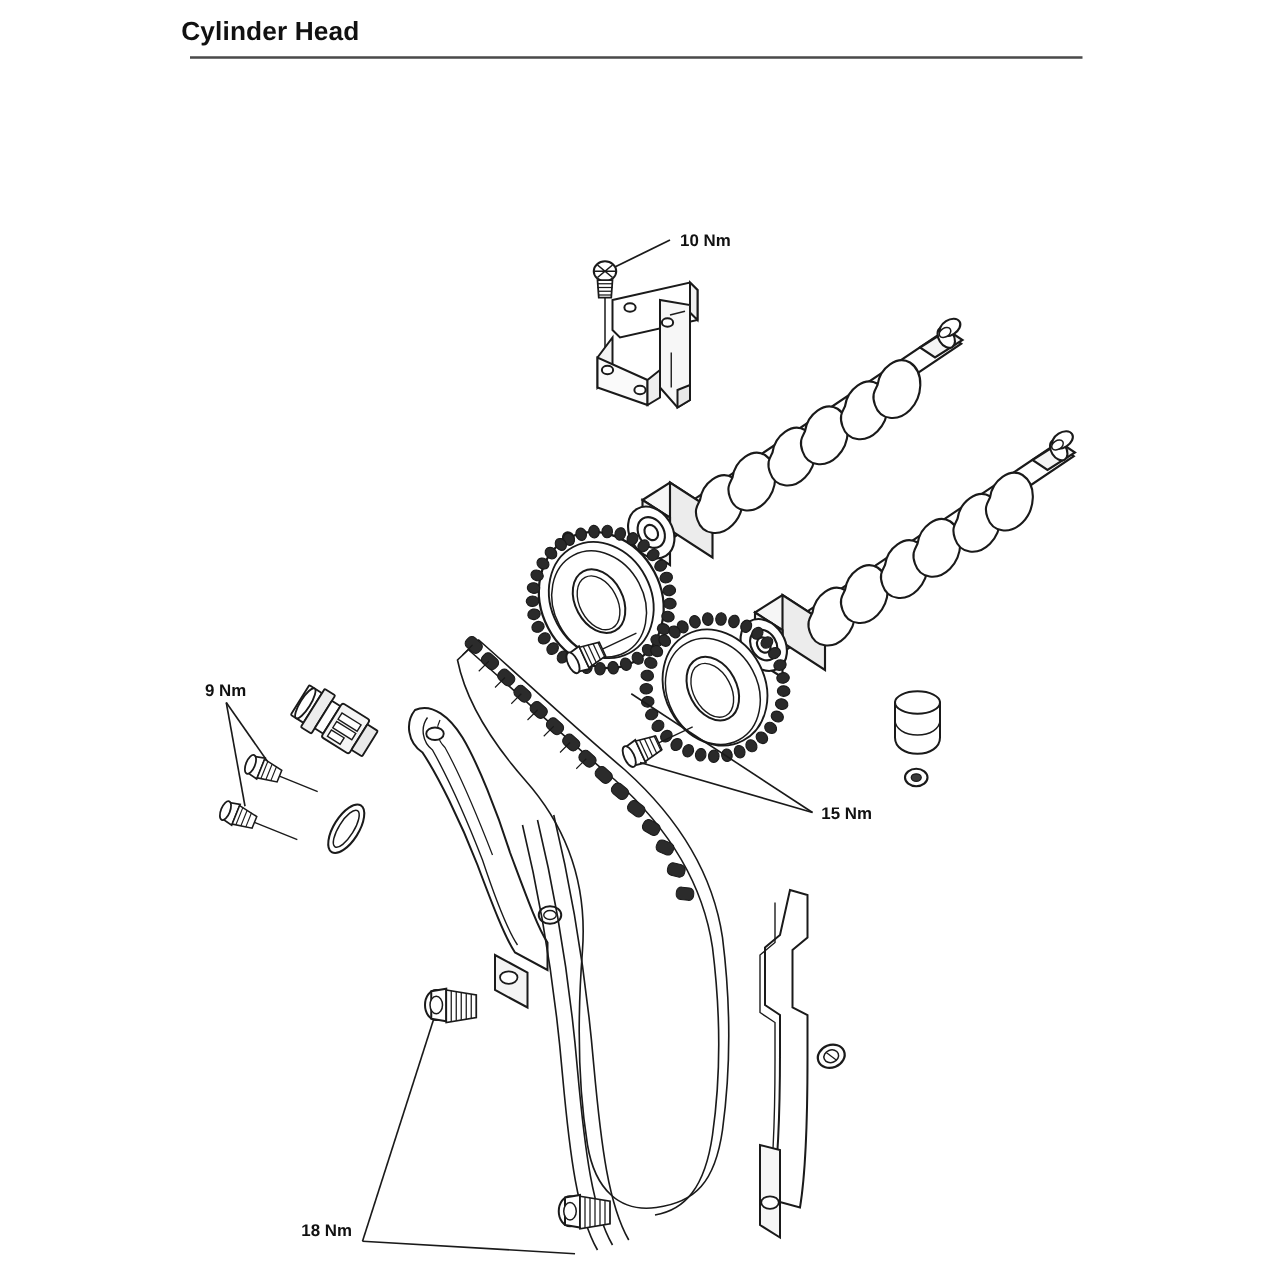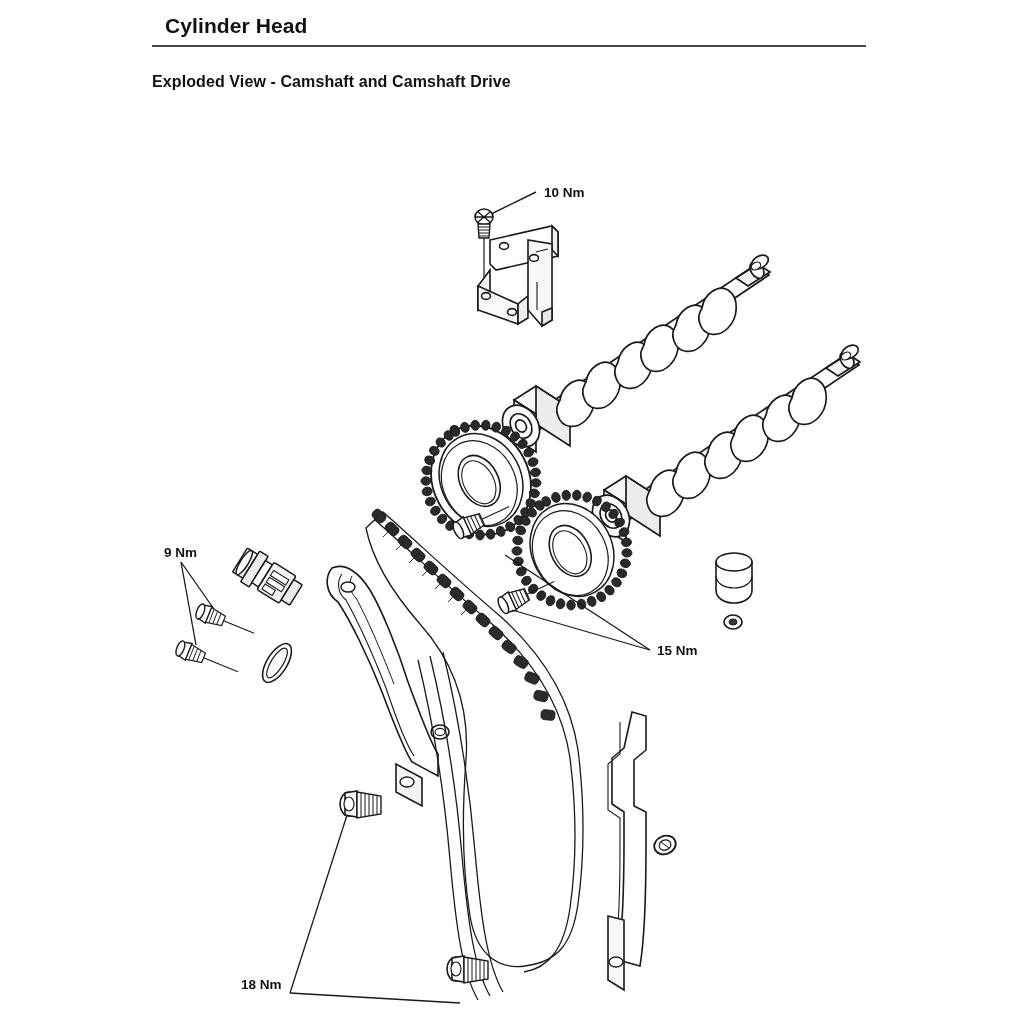--- a/index.html
+++ b/index.html
@@ -10,21 +10,21 @@
   #page {
     position: relative;
     width: 1024px;
     height: 1024px;
     background: #ffffff;
     overflow: hidden;
     font-family: "Liberation Sans", sans-serif;
   }
   #page-title {
     position: absolute;
-    left: 165px;
+    left: 145px;
     top: 14px;
     font-size: 21px;
     font-weight: bold;
     color: #111111;
     letter-spacing: 0.1px;
   }
   #title-rule {
     position: absolute;
     left: 152px;
     top: 45px;
@@ -56,21 +56,20 @@
   }
   svg { display: block; }
 </style>
 </head>
 <body>
 
 <div id="page">
 
   <div id="page-title">Cylinder Head</div>
   <div id="title-rule"></div>
-  <div id="subtitle">Exploded View - Camshaft and Camshaft Drive</div>
 
   <div id="figure">
     <svg width="1024" height="924" viewBox="0 0 1024 924" xmlns="http://www.w3.org/2000/svg">
       <defs>
         <g id="camlobe">
           <path d="M0,0 c6,-10 22,-14 30,-4 c8,10 4,26 -6,34 c-10,8 -24,6 -28,-4 c-4,-10 -2,-20 4,-26 z" fill="#ffffff" stroke="#1a1a1a" stroke-width="1.6"></path>
         </g>
         <g id="hexbolt">
           <path d="M0,0 l7,-4 l7,4 l0,8 l-7,4 l-7,-4 z" fill="#ffffff" stroke="#1a1a1a" stroke-width="1.4"></path>
           <rect x="14" y="-2" width="22" height="12" fill="#ffffff" stroke="#1a1a1a" stroke-width="1.4"></rect>

